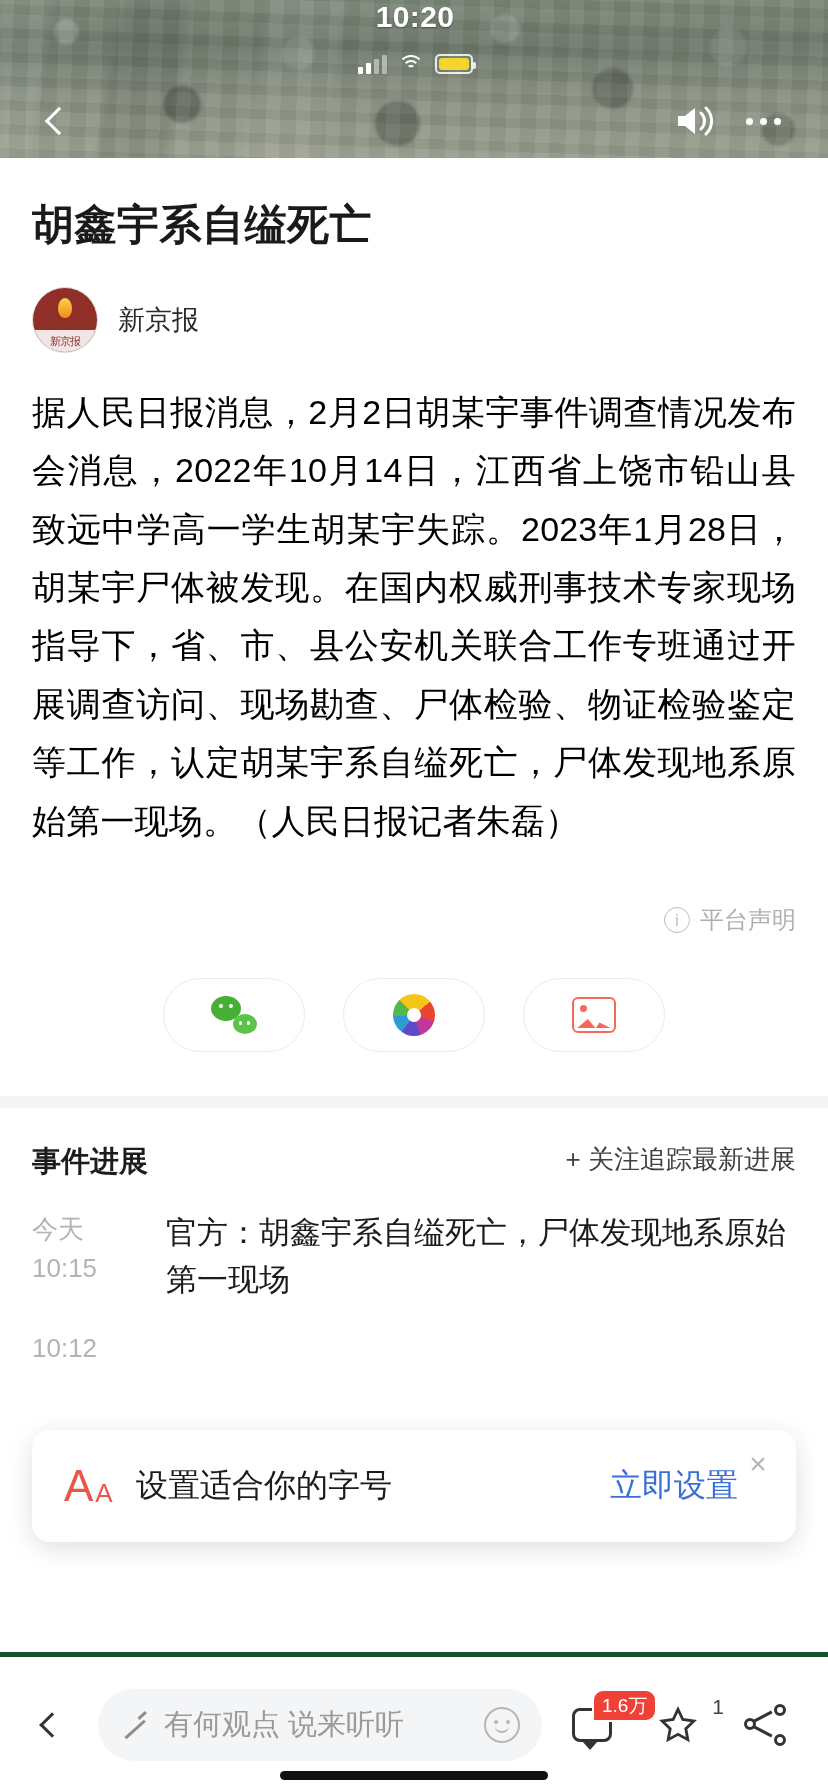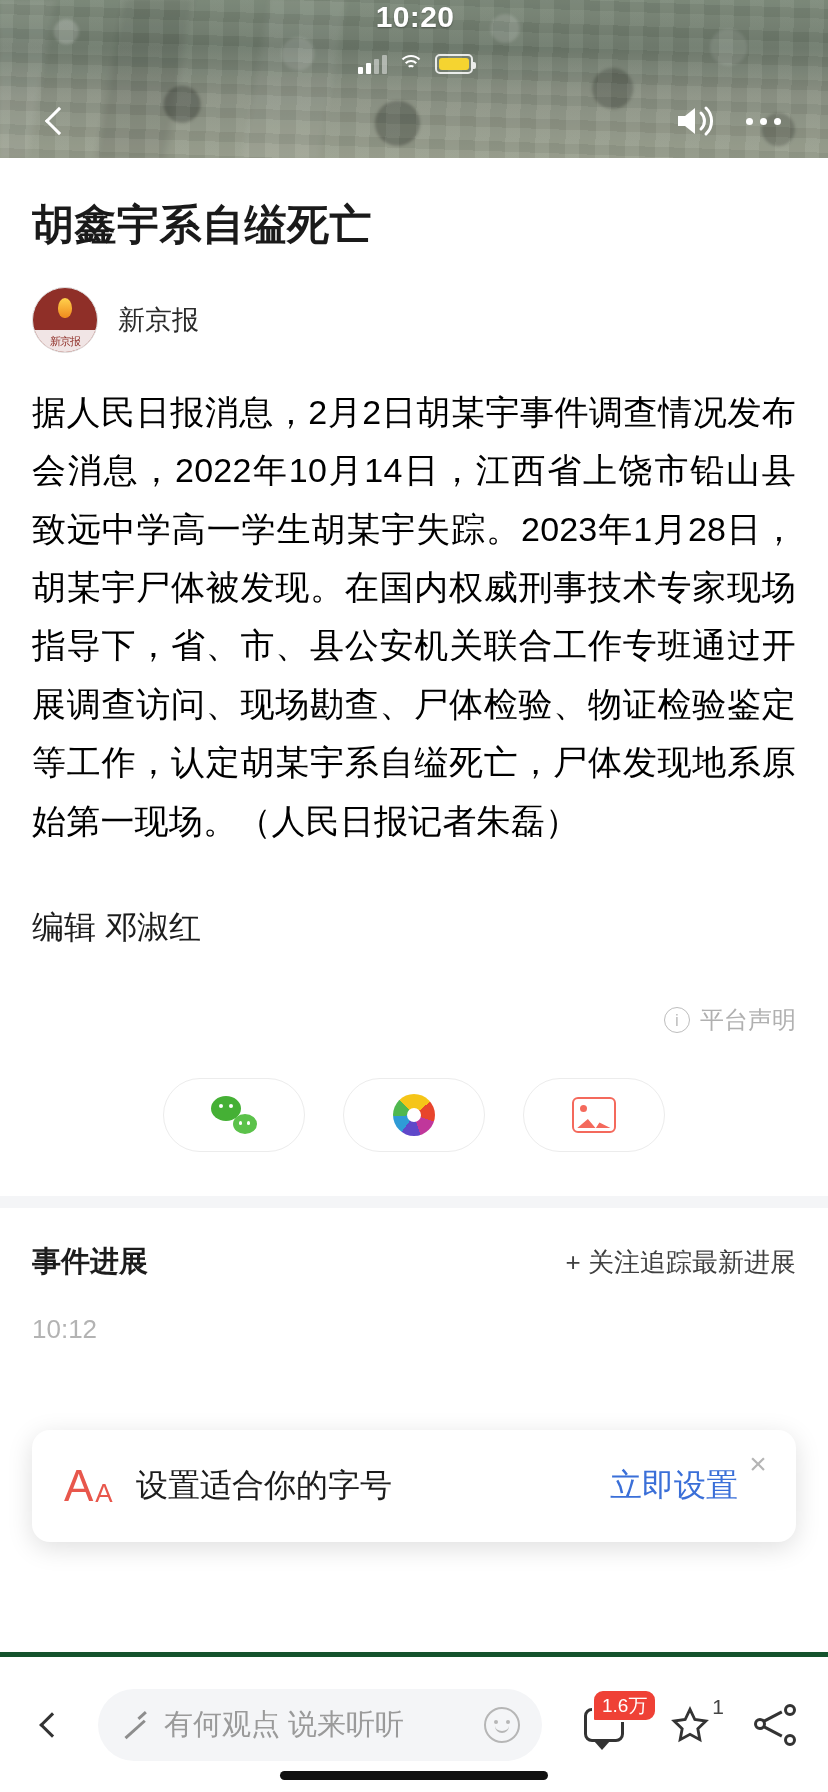--- a/index.html
+++ b/index.html
@@ -149,21 +149,21 @@
   .moments:after { content:""; position:absolute; left:50%; top:50%; transform:translate(-50%,-50%); width:14px; height:14px; border-radius:50%; background:#fff; }
   .photo-ic { width: 44px; height: 36px; border: 2.5px solid #f4695c; border-radius: 6px; position: relative; }
   .photo-ic:before { content:""; position:absolute; left:6px; top:6px; width:7px; height:7px; border-radius:50%; background:#f4695c; }
   .photo-ic:after { content:""; position:absolute; left:3px; right:3px; bottom:3px; height:12px; background:#f4695c;
     clip-path: polygon(0% 100%, 32% 22%, 55% 100%, 66% 52%, 100% 100%); }
 
   .divider { height: 12px; background: #f4f5f7; margin-top: 44px; }
 
   
   .progress-sec { padding: 34px 32px 0; }
-  .progress-head { display: flex; align-items: center; justify-content: space-between; }
+  .progress-head { display: flex; align-items: flex-start; justify-content: space-between; }
   .progress-title { font-size: 29px; font-weight: 700; color: #1c1c1c; }
   .follow-link { font-size: 26px; color: #404040; }
   .timeline { margin-top: 28px; }
   .tl-row { display: flex; gap: 26px; margin-bottom: 26px; }
   .tl-time { width: 108px; flex: none; color: #b3b3b3; font-size: 26px; line-height: 1.5; }
   .tl-time .d { color: #b3b3b3; }
   .tl-text { font-size: 31px; line-height: 1.5; color: #1c1c1c; }
 
   
   .toast {
@@ -196,21 +196,21 @@
     display: flex; align-items: center; padding: 0 22px; gap: 14px;
   }
   .pencil { width: 30px; height: 30px; position: relative; flex: none; }
   .pencil:before { content:""; position:absolute; left: 2px; top: 18px; width: 26px; height: 2.6px; background: #8d8d8d; transform: rotate(-42deg); }
   .pencil:after { content:""; position:absolute; left: 17px; top: 4px; width: 10px; height: 2.6px; background: #8d8d8d; transform: rotate(-42deg); }
   .comment-ph { flex: 1; font-size: 29px; color: #9a9a9a; }
   .smiley { width: 36px; height: 36px; border-radius: 50%; border: 2px solid #b6b6b6; position: relative; flex: none; }
   .smiley:before { content:""; position:absolute; left: 8px; top: 11px; width: 4px; height: 4px; border-radius:50%; background:#b6b6b6; box-shadow: 12px 0 0 #b6b6b6; }
   .smiley:after { content:""; position:absolute; left: 9px; bottom: 8px; width: 14px; height: 6px; border-bottom: 2px solid #b6b6b6; border-radius: 0 0 10px 10px; }
   .bb-actions { display: flex; align-items: center; gap: 34px; padding-left: 10px; padding-right: 6px; }
-  .bb-ic { position: relative; width: 52px; height: 52px; display:flex; align-items:center; justify-content:flex-end; }
+  .bb-ic { position: relative; width: 52px; height: 52px; display:flex; align-items:center; justify-content:flex-start; }
   .bubble { width: 40px; height: 34px; border: 3px solid #333; border-radius: 8px; position: relative; }
   .bubble:after { content:""; position:absolute; left: 7px; bottom: -11px; width: 0; height: 0; border-left: 8px solid transparent; border-right: 8px solid transparent; border-top: 9px solid #333; }
   .badge {
     position: absolute; top: -10px; left: 20px;
     background: #ef4136; color: #fff; font-size: 19px; line-height: 1;
     padding: 5px 8px; border-radius: 11px 11px 11px 3px; white-space: nowrap;
     border: 2px solid #fff;
   }
   .star { width: 40px; height: 40px; color: #333; }
   .count1 { position: absolute; top: -4px; right: -14px; font-size: 21px; color: #444; }
@@ -285,21 +285,20 @@
     <div class="avatar">
       <span class="av-txt">新京报</span>
     </div>
     <div class="byline-txt">
       <div class="source">新京报</div>
     </div>
   </div>
 
   <div class="body-copy">据人民日报消息，2月2日胡某宇事件调查情况发布会消息，2022年10月14日，江西省上饶市铅山县致远中学高一学生胡某宇失踪。2023年1月28日，胡某宇尸体被发现。在国内权威刑事技术专家现场指导下，省、市、县公安机关联合工作专班通过开展调查访问、现场勘查、尸体检验、物证检验鉴定等工作，认定胡某宇系自缢死亡，尸体发现地系原始第一现场。（人民日报记者朱磊）</div>
 
-  <div class="editor">编辑 邓淑红</div>
 
   <div class="platform-note">
     <span class="info-circle">i</span>
     <span>平台声明</span>
   </div>
 
   <div class="share-row">
     <div class="share-btn">
       <span class="wechat">
           <span class="b1"></span>
@@ -319,20 +318,27 @@
 
 <div class="progress-sec">
   <div class="progress-head">
     <span class="progress-title">事件进展</span>
     <span class="follow-link">+ 关注追踪最新进展</span>
   </div>
 
   <div class="timeline">
     <div class="tl-row">
       <div class="tl-time">
+        <div class="d">今天</div>
+        <div>10:15</div>
+      </div>
+      <div class="tl-text">官方：胡鑫宇系自缢死亡，尸体发现地系原始第一现场</div>
+    </div>
+    <div class="tl-row">
+      <div class="tl-time">
         <div class="d"></div>
         <div>10:12</div>
       </div>
       <div class="tl-text"></div>
     </div>
   </div>
 </div>
 
 <div class="toast">
   <div class="toast-aa">

